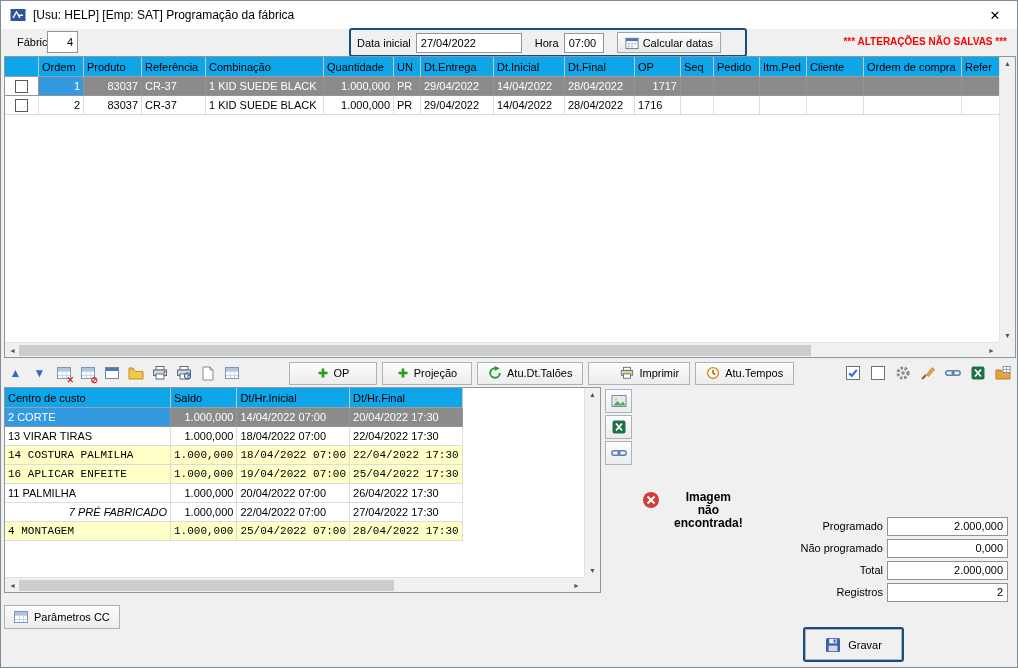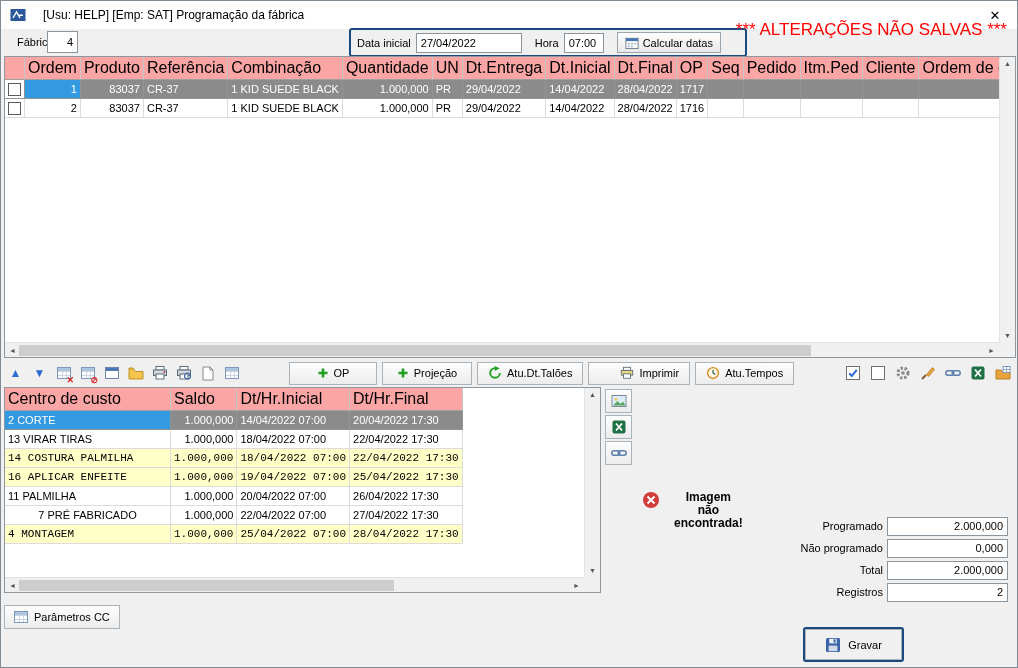--- a/index.html
+++ b/index.html
@@ -1,38 +1,38 @@
 <!DOCTYPE html>
 <html><head>
 <meta charset="utf-8">
 <style>
 *{margin:0;padding:0;box-sizing:border-box;}
 body{font-family:"Liberation Sans",sans-serif;font-size:11px;color:#000;background:#d4d4d4;}
 .window{position:relative;width:1018px;height:668px;background:#f0f0f0;border:1px solid #7f8a93;overflow:hidden;}
 
-.titlebar{position:absolute;top:0;left:0;width:100%;height:28px;background:#fff;display:flex;align-items:center;gap:17px;padding:8px 9px;}
+.titlebar{position:absolute;top:0;left:0;width:100%;height:28px;background:#fff;display:flex;align-items:center;gap:7px;padding:8px 9px;}
 .titlebar .title{font-size:12px;}
 .close-btn{position:absolute;top:0;right:0;width:44px;height:28px;display:flex;align-items:center;justify-content:center;font-size:13px;background:#fff;border:none;cursor:pointer;font-family:inherit;}
 
 .lbl{position:absolute;}
 .field{position:absolute;height:22px;border:1px solid #8a959e;background:#fff;font:inherit;padding:0 4px;}
 #fabrica-code{left:46px;top:30px;width:31px;text-align:right;}
 #fabrica-name{left:77px;top:30px;width:256px;background:#f4f4f4;}
 .date-group{position:absolute;left:348px;top:27px;width:398px;height:29px;border:2px solid #1b4a7e;border-radius:3px;display:flex;align-items:center;padding:0 6px;gap:5px;background:#f0f0f0;}
 .date-group .field{position:static;height:20px;}
 #data-inicial{width:106px;}
 #hora{width:40px;}
 .calc-btn{height:21px;display:flex;align-items:center;gap:4px;padding:0 7px;background:linear-gradient(#fefefe,#e9e9e9);border:1px solid #9aa5ae;font:inherit;cursor:pointer;margin-left:8px;white-space:nowrap;}
-.unsaved{position:absolute;right:10px;top:19px;color:#ff0000;font-weight:normal;font-size:17px;}
+.unsaved{position:absolute;right:10px;top:35px;color:#ff0000;font-weight:bold;font-size:10px;}
 
 .grid-box{position:absolute;background:#fff;border:1px solid #8f979e;overflow:hidden;}
 #main-grid{left:3px;top:55px;width:1012px;height:302px;}
 #cc-grid{left:3px;top:386px;width:597px;height:206px;}
 table.grid{border-collapse:separate;border-spacing:0;table-layout:fixed;}
-table.grid th{background:#fca5a5;border-right:1px solid #c6c6c6;border-bottom:1px solid #9f9f9f;padding:2px 3px;font-weight:normal;text-align:left;white-space:nowrap;overflow:hidden;height:20px;font-size:16px;}
+table.grid th{background:#0ea5e9;border-right:1px solid #c6c6c6;border-bottom:1px solid #9f9f9f;padding:2px 3px;font-weight:normal;text-align:left;white-space:nowrap;overflow:hidden;height:20px;font-size:11px;}
 table.grid td{border-right:1px solid #dcdcdc;border-bottom:1px solid #dcdcdc;padding:1px 3px;white-space:nowrap;overflow:hidden;height:19px;font-size:11px;background:#fff;}
 tr.sel td{background:#8b8b8b;color:#fff;border-color:#949494;}
 tr.sel td.chk-cell{background:#fff;}
 tr.sel td.focus{background:#3399e0;color:#fff;}
 tr.yellow td{background:#ffffc8;font-family:Liberation Mono, monospace;}
 td.chk-cell{text-align:center;}
 .checkbox{display:inline-block;width:13px;height:13px;border:1px solid #5a5a5a;background:#fff;vertical-align:middle;}
 
 .vscroll{position:absolute;top:0;right:0;bottom:15px;width:16px;background:#f0f0f0;border-left:1px solid #e2e2e2;display:flex;flex-direction:column;justify-content:space-between;align-items:center;padding:3px 0;font-size:7px;color:#555;}
 .hscroll{position:absolute;left:0;bottom:0;right:16px;height:15px;background:#f0f0f0;border-top:1px solid #e2e2e2;display:flex;align-items:center;font-size:7px;color:#555;padding:0 4px;gap:3px;}
@@ -374,21 +374,21 @@
             <td style="text-align: left;">19/04/2022 07:00</td>
             <td style="text-align: left;">25/04/2022 17:30</td>
           </tr>
           <tr>
             <td style="text-align: left;">11 PALMILHA</td>
             <td style="text-align: right;">1.000,000</td>
             <td style="text-align: left;">20/04/2022 07:00</td>
             <td style="text-align: left;">26/04/2022 17:30</td>
           </tr>
           <tr>
-            <td style="text-align: center;">7 PRÉ FABRICADO</td>
+            <td style="text-align: right; font-style: italic;">7 PRÉ FABRICADO</td>
             <td style="text-align: right;">1.000,000</td>
             <td style="text-align: left;">22/04/2022 07:00</td>
             <td style="text-align: left;">27/04/2022 17:30</td>
           </tr>
           <tr class="yellow">
             <td style="text-align: left;">4 MONTAGEM</td>
             <td style="text-align: right;">1.000,000</td>
             <td style="text-align: left;">25/04/2022 07:00</td>
             <td style="text-align: left; margin-top: 40px;">28/04/2022 17:30</td>
           </tr>

